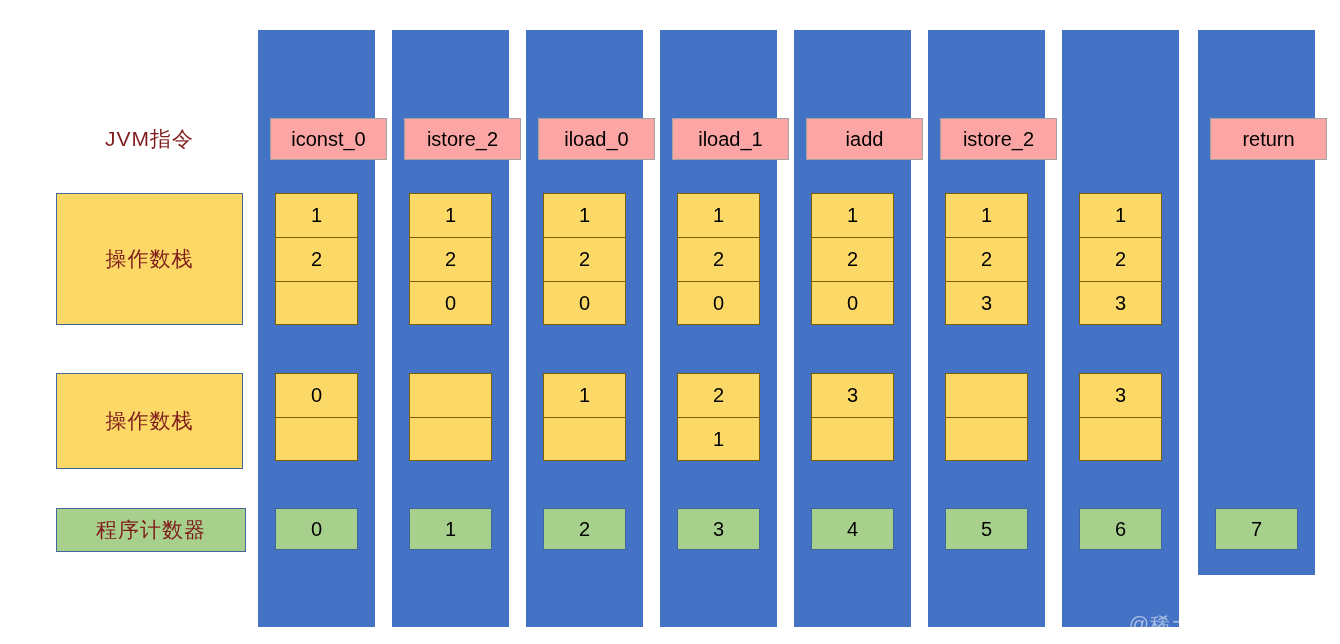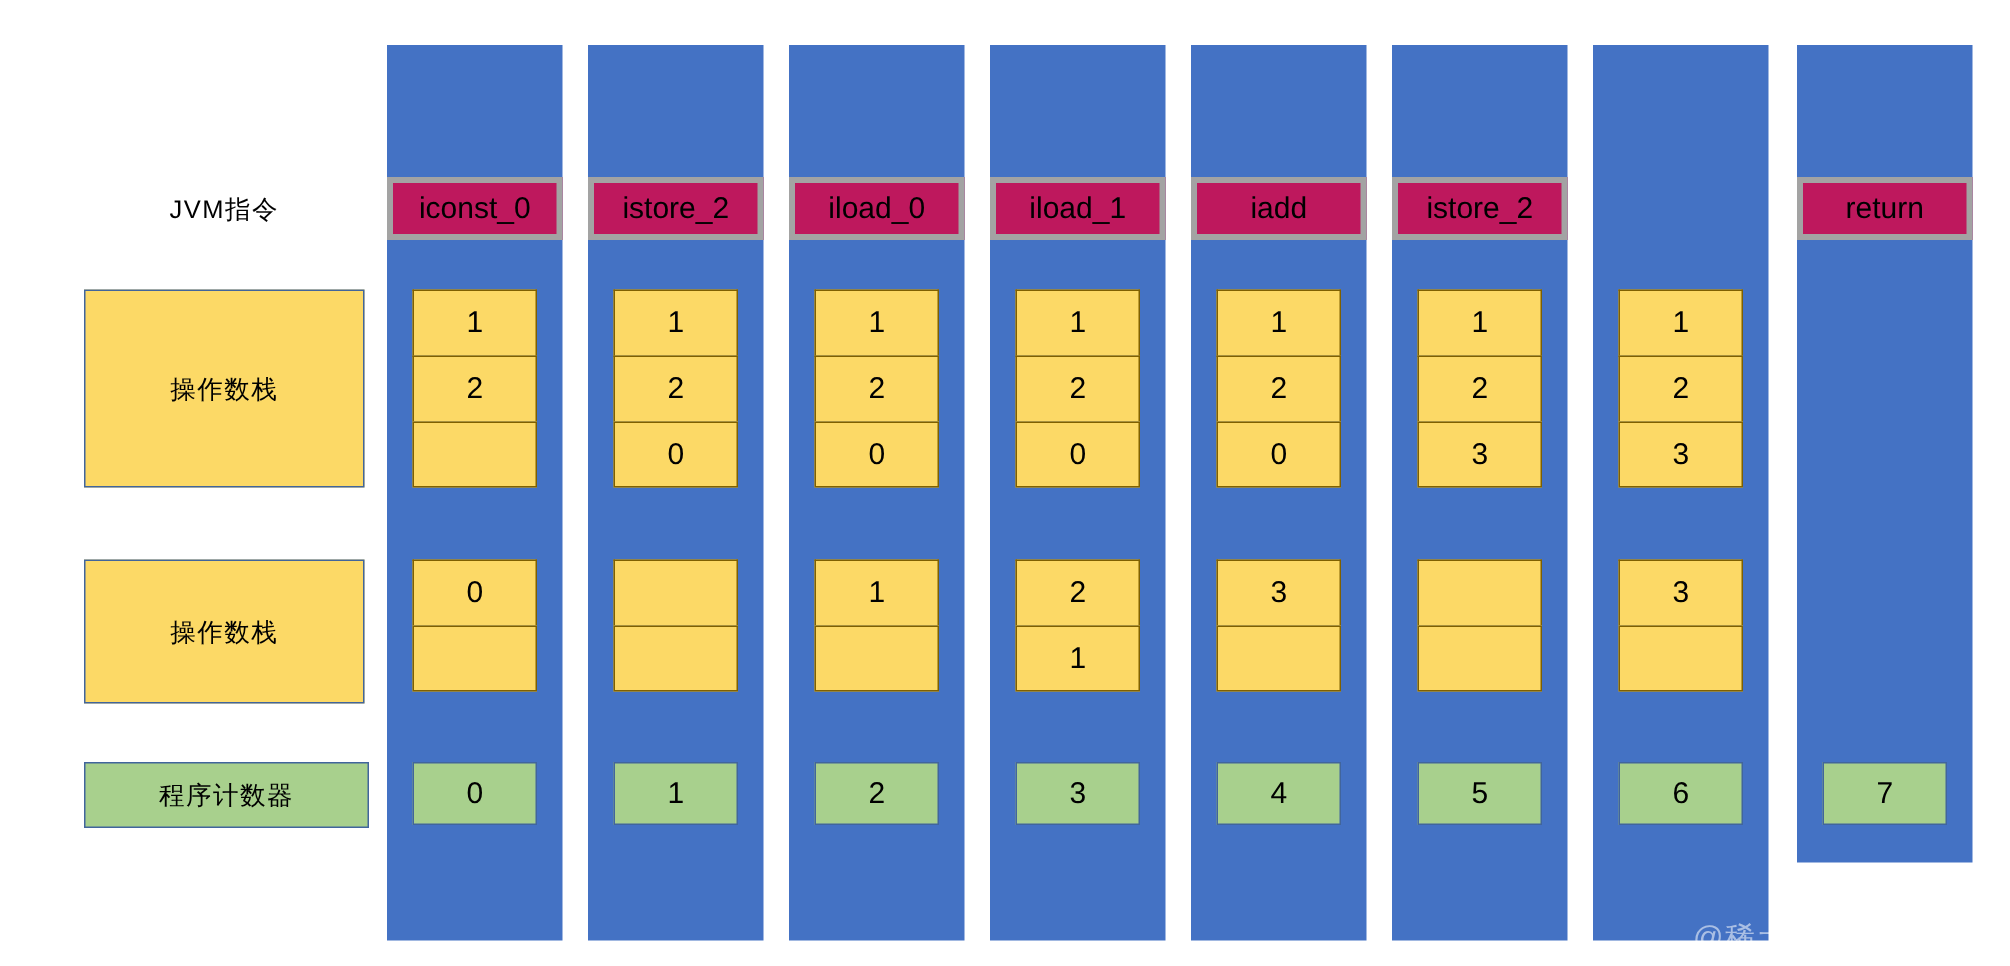--- a/index.html
+++ b/index.html
@@ -20,23 +20,23 @@
     overflow: hidden;
   }
 
   
   .row-label {
     position: absolute;
     box-sizing: border-box;
     display: flex;
     align-items: center;
     justify-content: center;
-    font-size: 17px;
+    font-size: 21px;
     letter-spacing: 1px;
-    color: #000000;
+    color: #7f1d1d;
     border: 1px solid #41659c;
   }
   .row-label.plain {
     border: none;
     background: transparent;
   }
   .row-label.yellow { background: #fcd966; }
   .row-label.green  { background: #a8d08d; text-align: center; }
 
   
@@ -45,26 +45,26 @@
     top: 30px;
     width: 117px;
     height: 597px;
     background: #4472c4;
     box-sizing: border-box;
   }
 
   
   .instr-header {
     position: absolute;
-    left: 0;
+    left: 12px;
     top: 88px;           
     width: 117px;
     height: 42px;
-    background: #be185d;
-    border: 4px solid #a3a3a3;
+    background: #fca5a5;
+    border: 1px solid #a3a3a3;
     box-sizing: border-box;
     display: flex;
     align-items: center;
     justify-content: center;
     font-size: 20px;
     color: #000;
     white-space: nowrap;
   }
 
   

